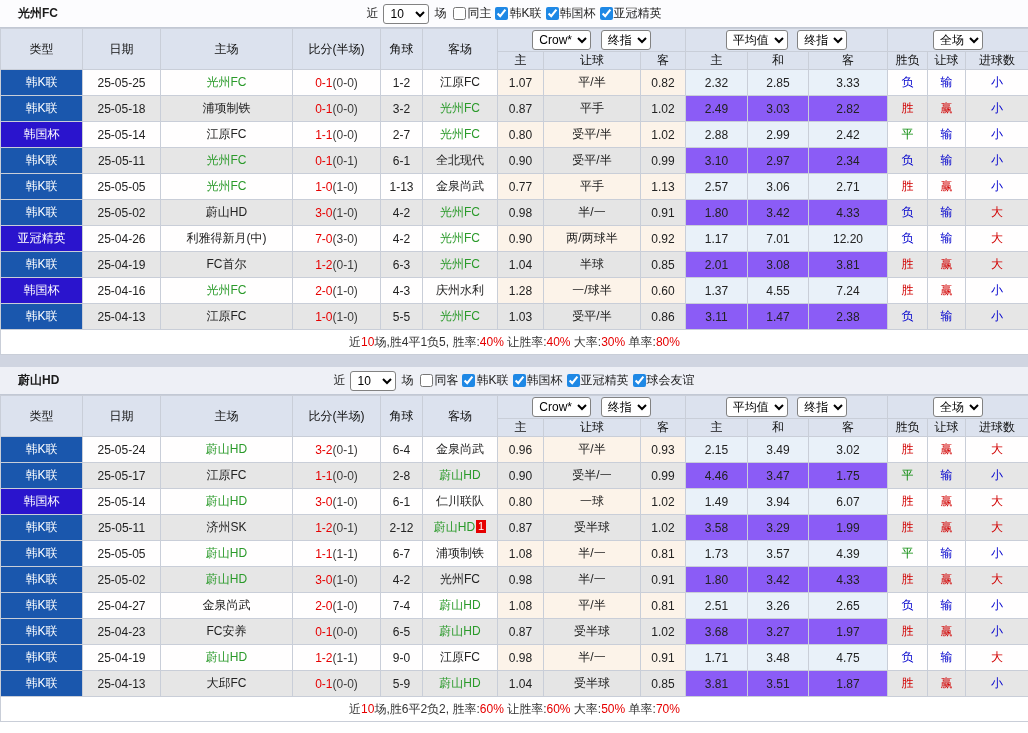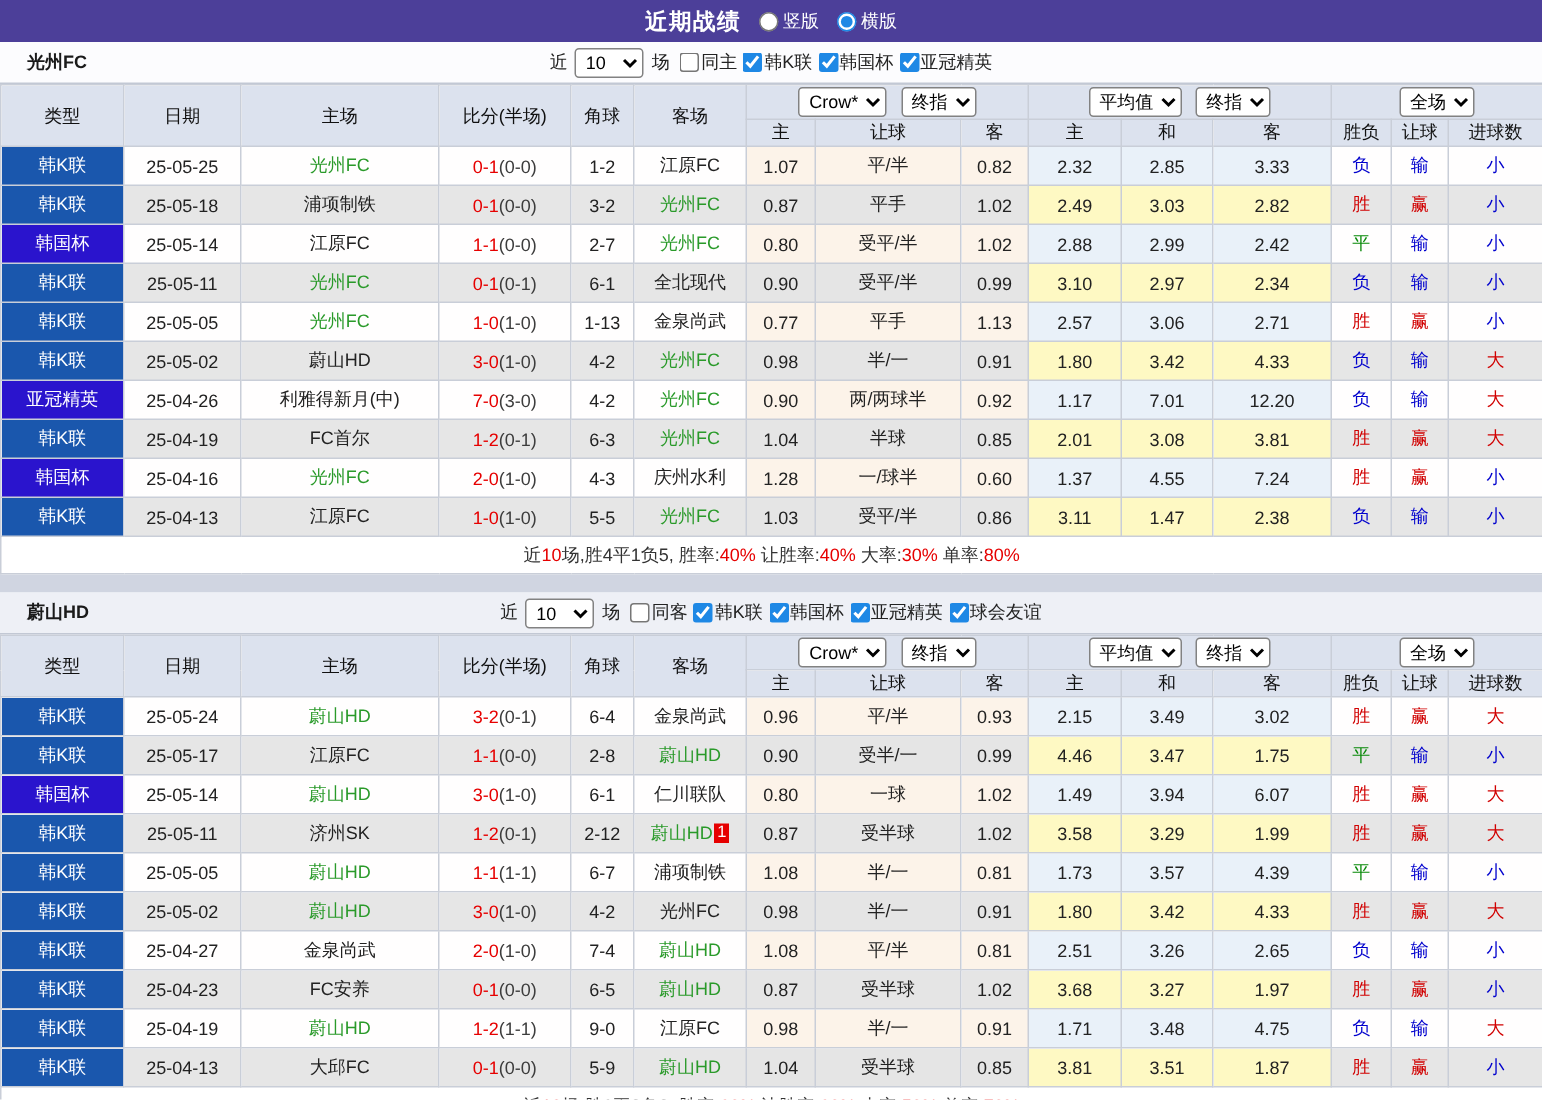--- a/index.html
+++ b/index.html
@@ -45,28 +45,28 @@
   
   table.matches { border-collapse:collapse; table-layout:fixed; width:1028px; }
   th, td {
     border:1px solid #c9ced8; text-align:center;
     overflow:hidden; white-space:nowrap;
   }
   thead th { background:#dce2ee; font-weight:normal; color:#111; }
   tr.h1 th { height:21px; }
   tr.h1 th.grp { padding:1px 0; }
   tr.h2 th { height:14px; font-size:12px; }
-  .hsel { margin:0 3px;text-align:center; }
+  .hsel { margin:0 3px; }
 
   tbody td { height:26px; background:#fffefe; }
   tbody td.o { background:#fcf3e9; }   
   tbody td.a { background:#e9f1f9; }   
   tbody tr.even td   { background:#e6e6e6; }
   tbody tr.even td.o { background:#e5e5e5; }
-  tbody tr.even td.a { background:#fef9c3; }
+  tbody tr.even td.a { background:#8b5cf6; }
 
   td.type { color:#fff; }
   .ft { color:#e60000; }
   .ht { color:#3d3d3d; }
   .tname.hl { color:#2a9a2a; }
   .badge {
     display:inline-block; background:#e60000; color:#fff; font-size:11px;
     line-height:13px; padding:0 2px; margin-left:1px; vertical-align:1px;
   }
   td.r { font-size:12px; }
@@ -74,31 +74,20 @@
   tfoot td.summary { height:25px; background:#fff; color:#333; border:1px solid #c9ced8; }
   .red { color:#e60000; }
 
   
   .section + .section { border-top:12px solid #d0d5e1; }
 </style>
 </head>
 <body>
 
 <div class="page">
-  <div class="titlebar" style="background: rgb(76, 63, 153);">
-    <span class="title">近期战绩</span>
-    <label class="radio-wrap">
-      <input type="radio" name="layout" class="layout-radio" style="">
-      <span>竖版</span>
-    </label>
-    <label class="radio-wrap">
-      <input type="radio" name="layout" class="layout-radio" checked="" style="">
-      <span>横版</span>
-    </label>
-  </div>
   <div id="sections">
   <div class="section">
     <div class="section-head">
       <span class="team">光州FC</span>
       <span class="filters">
         <span>近</span>
         <select class="gsel"><option>10</option></select>
         <span>场</span>
         <span class="cbs">
               <label class="cb">

